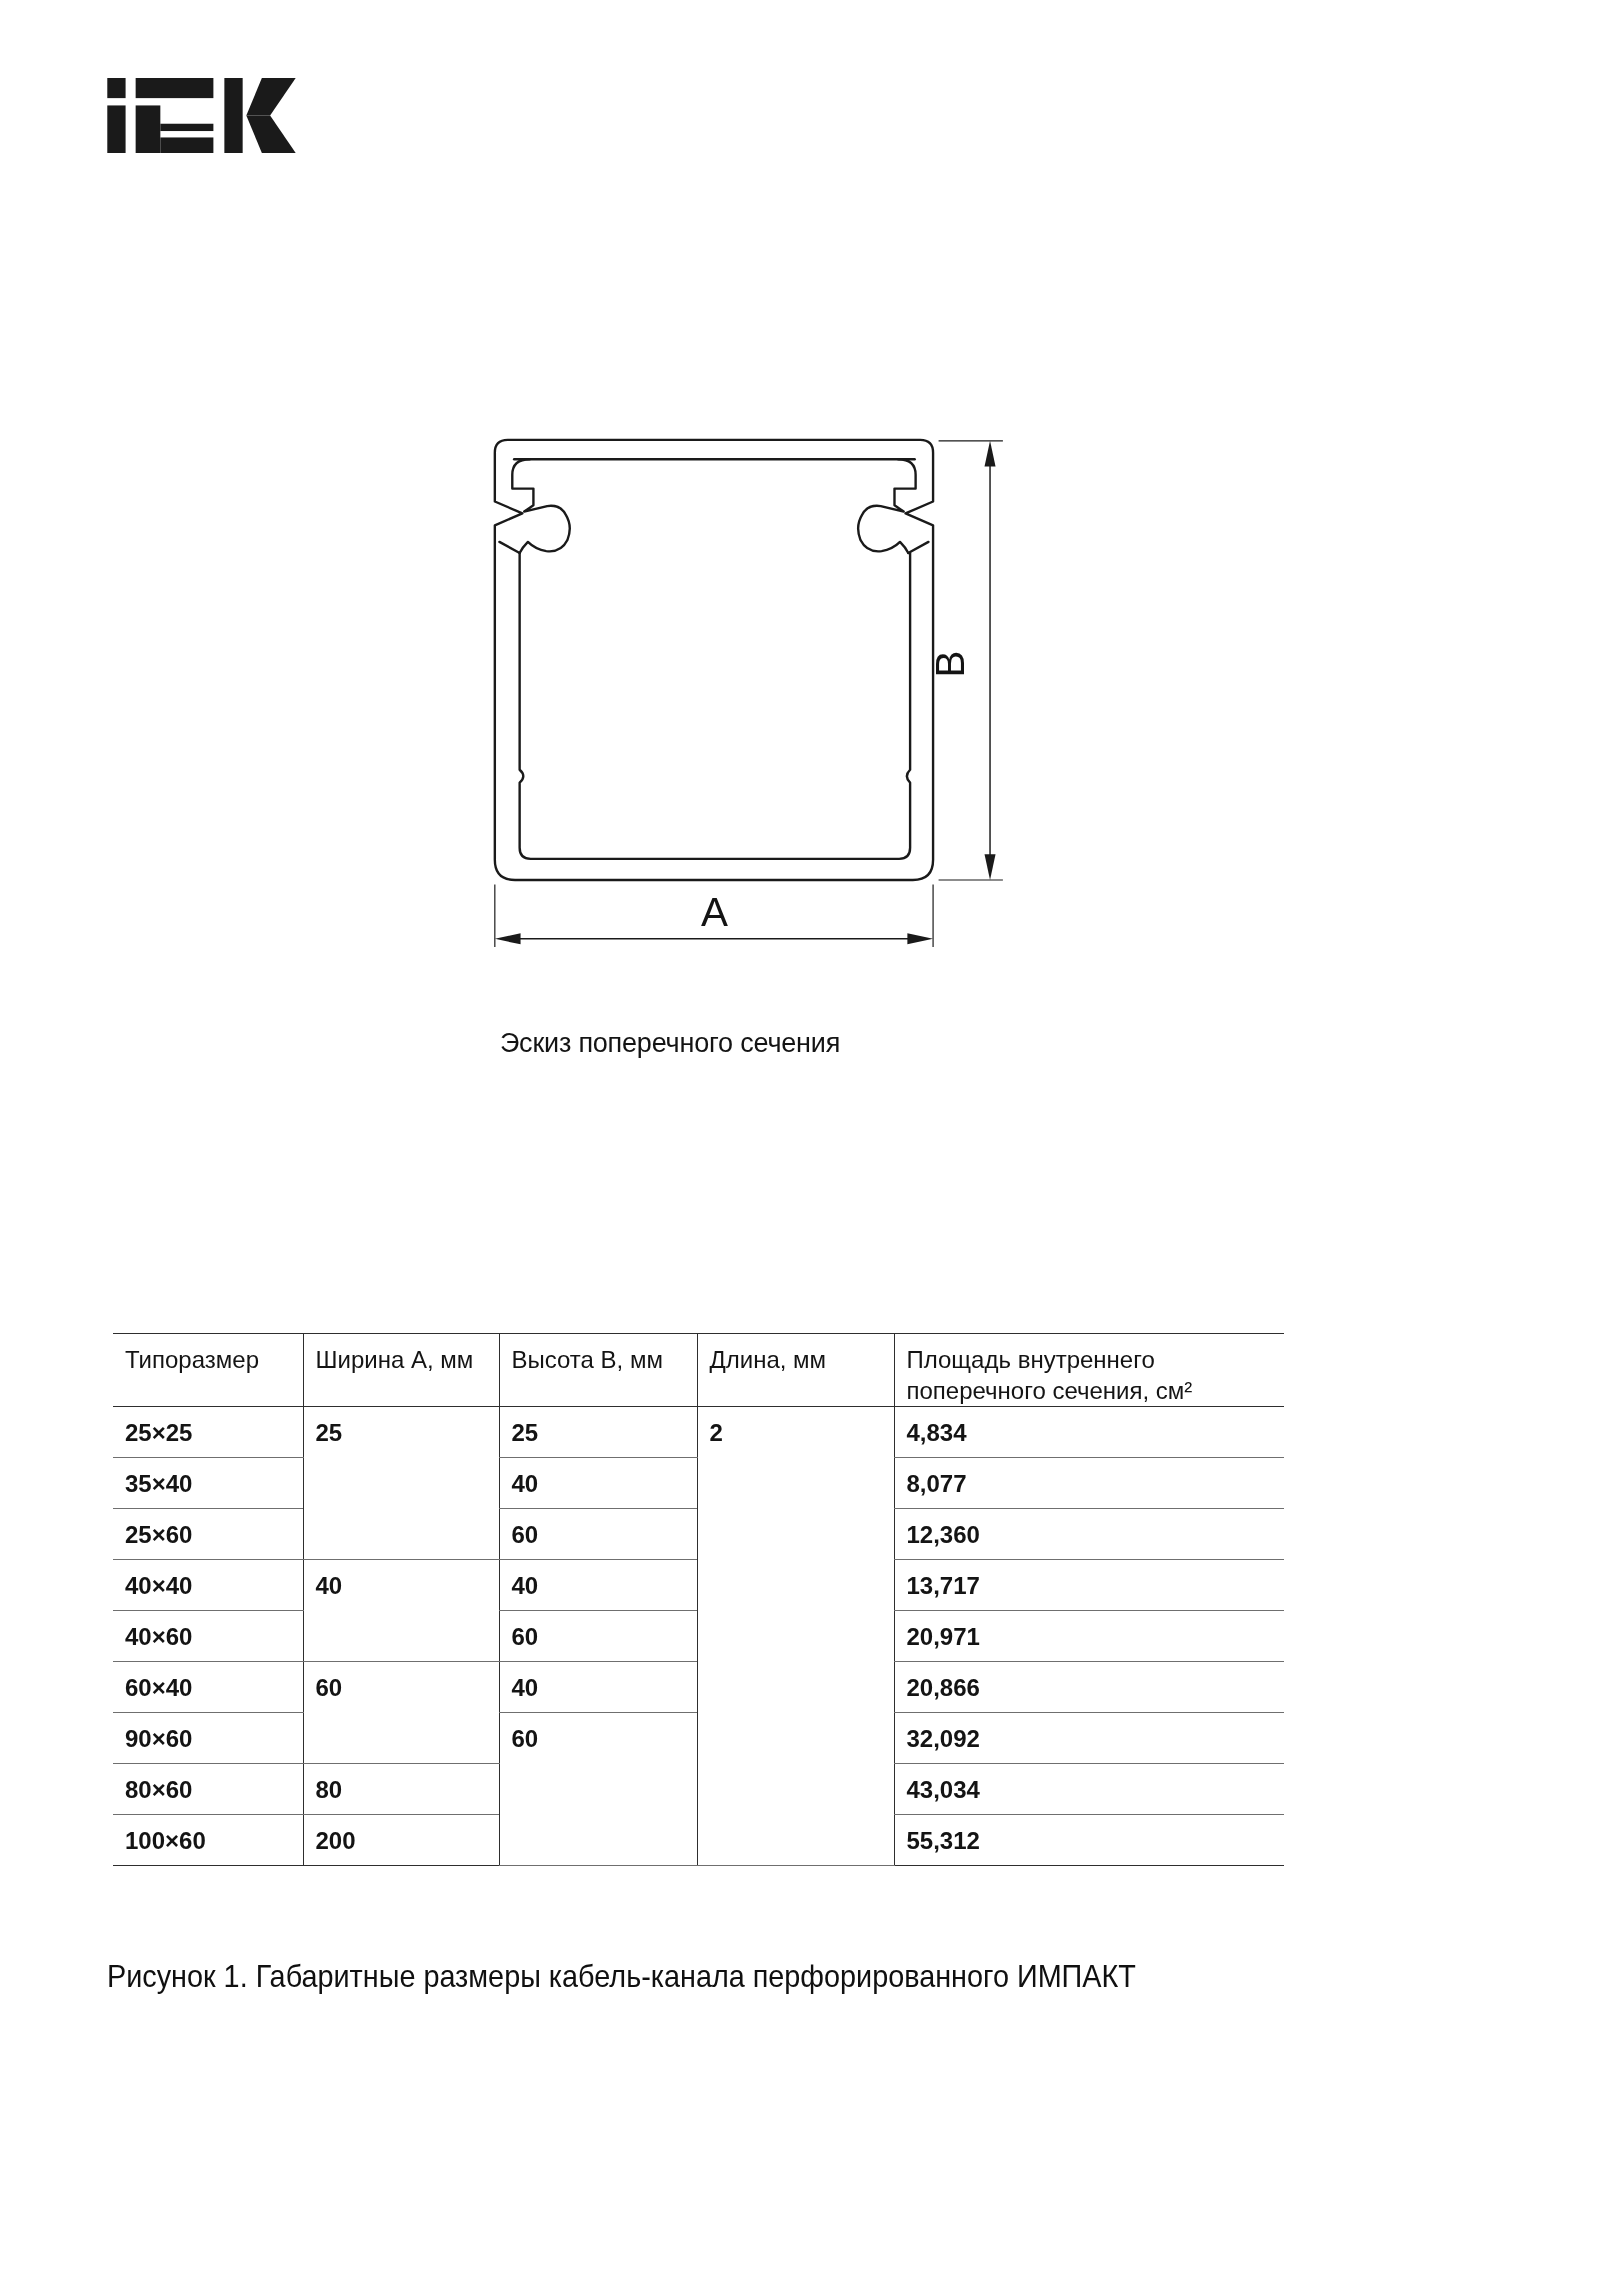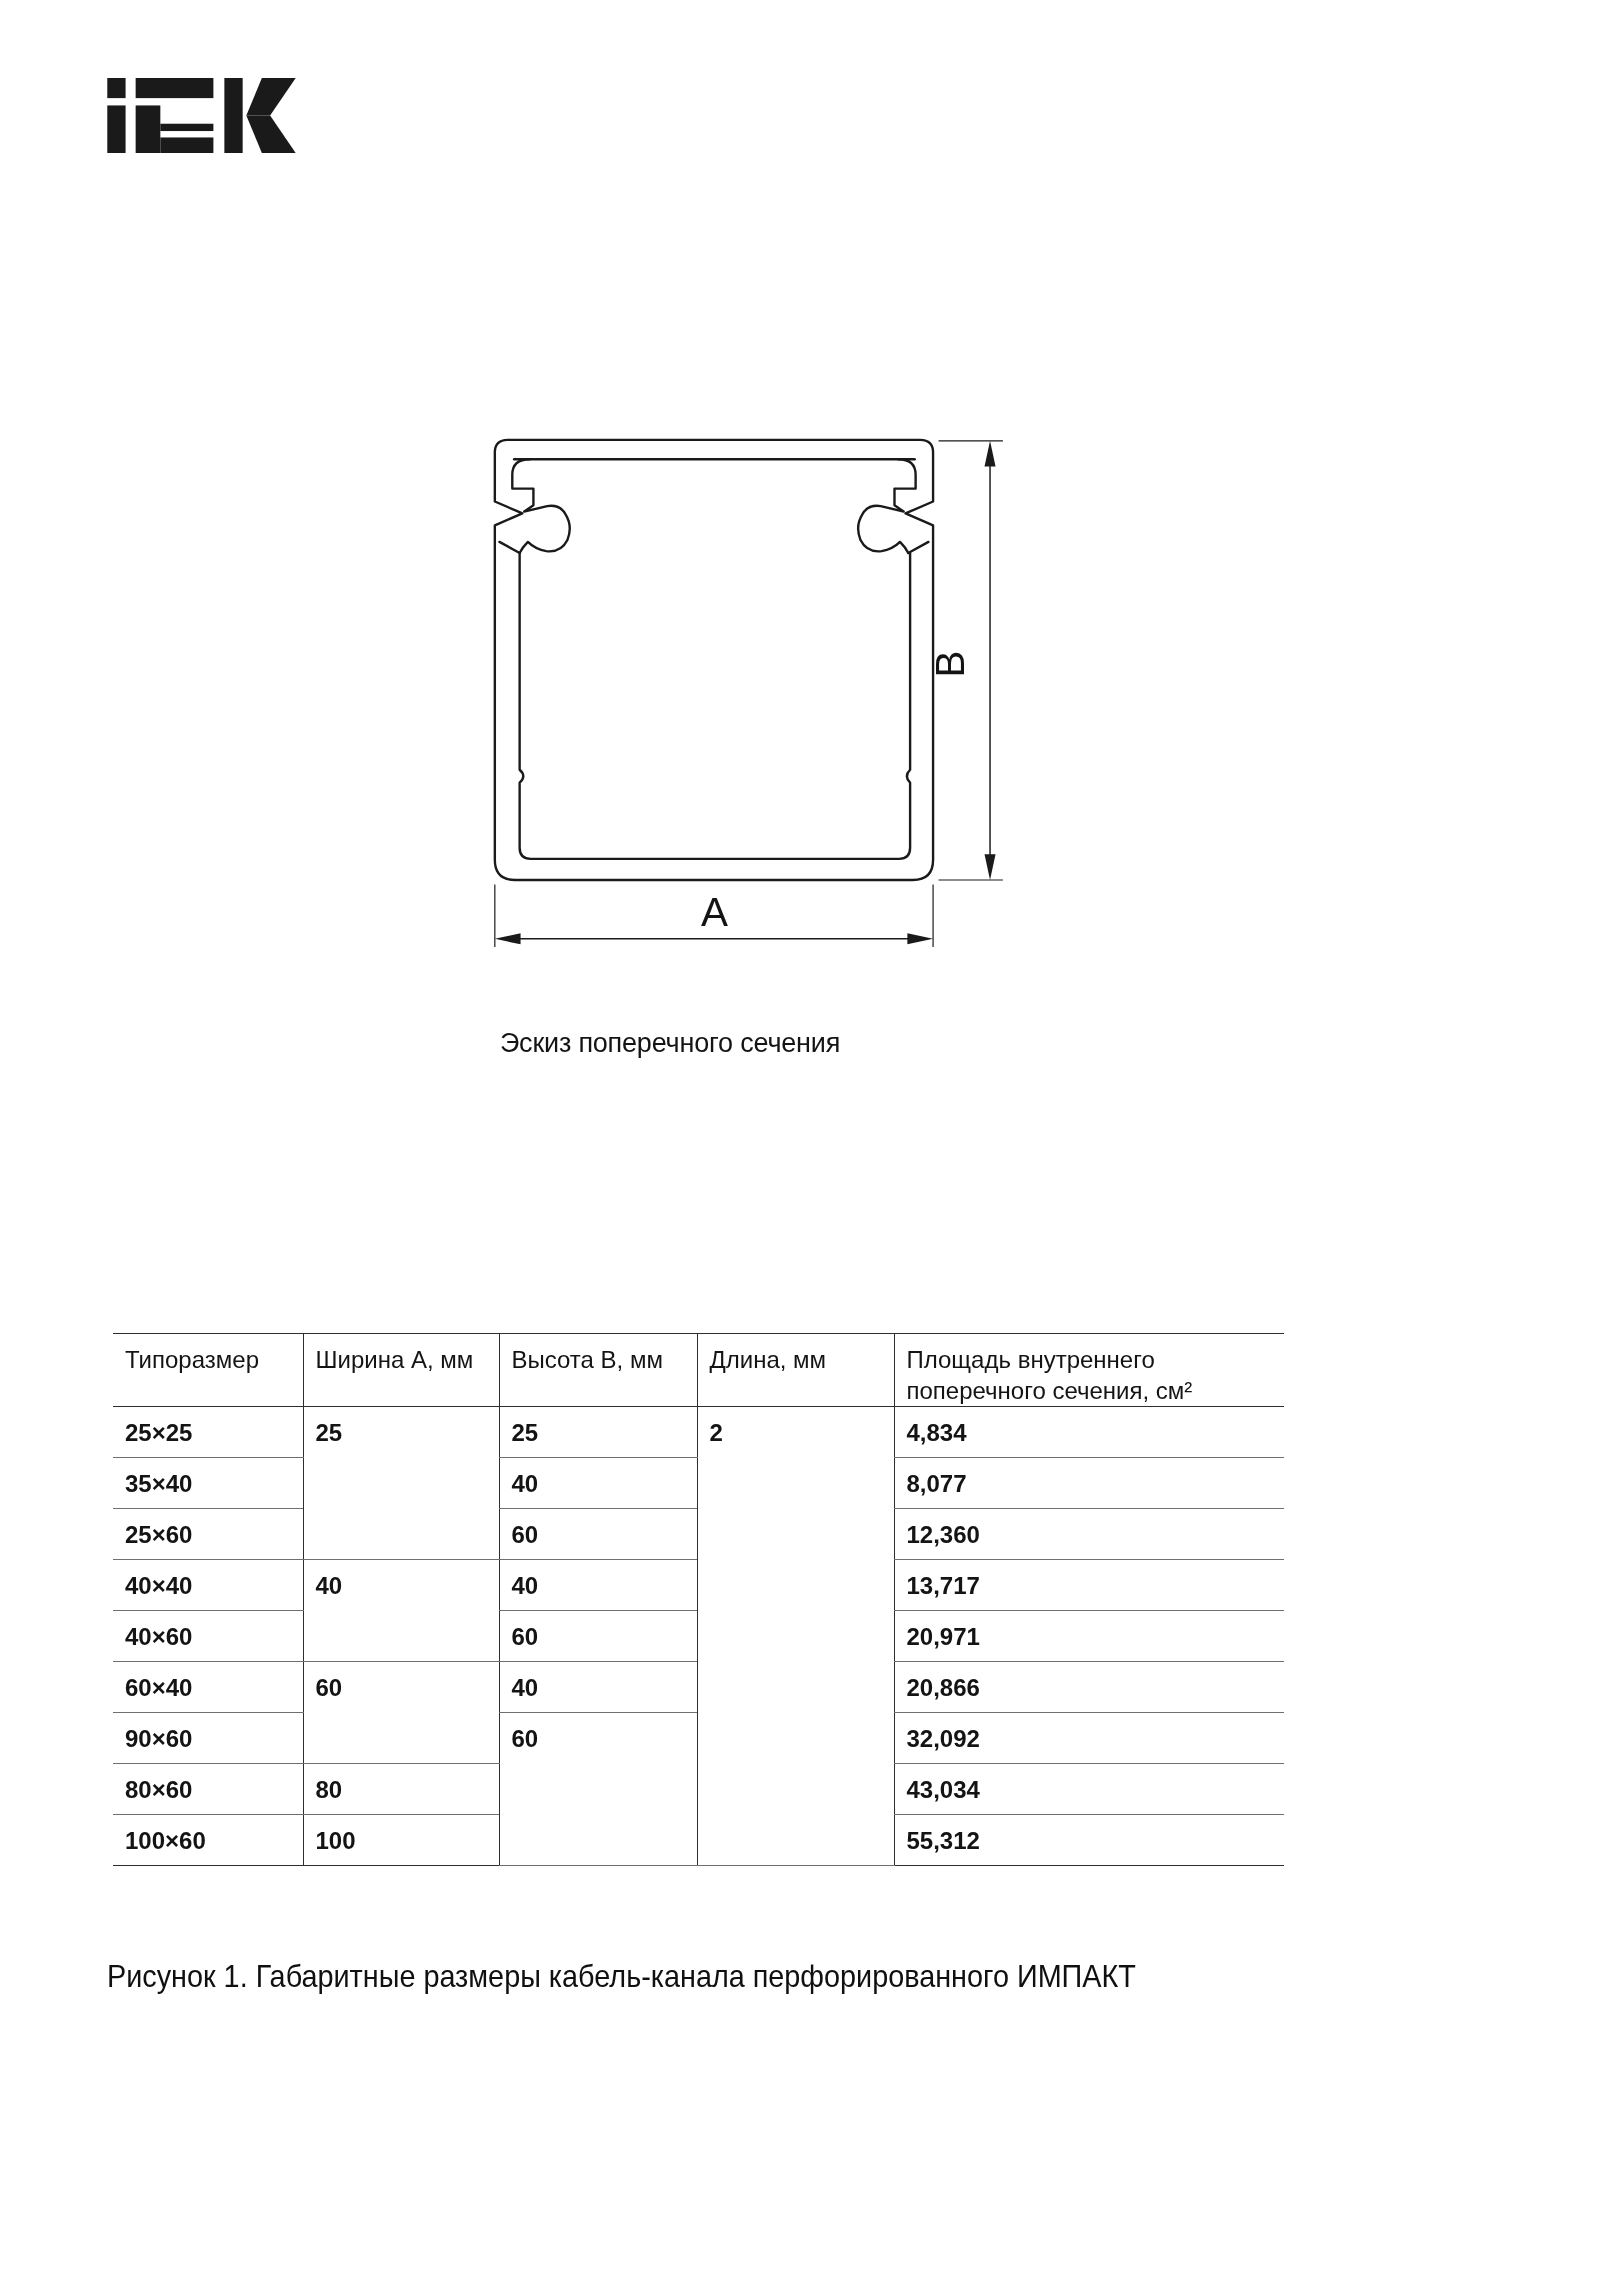--- a/index.html
+++ b/index.html
@@ -178,21 +178,21 @@
           <td rowspan="3">60</td>
           <td>32,092</td>
         </tr>
         <tr>
           <td>80×60</td>
           <td>80</td>
           <td>43,034</td>
         </tr>
         <tr>
           <td>100×60</td>
-          <td>100</td>
+          <td>200</td>
           <td>55,312</td>
         </tr>
       </tbody>
   </table>
 
   <div class="abs figure-caption">Рисунок 1. Габаритные размеры кабель-канала перфорированного ИМПАКТ</div>
 
 </div>
 
 

